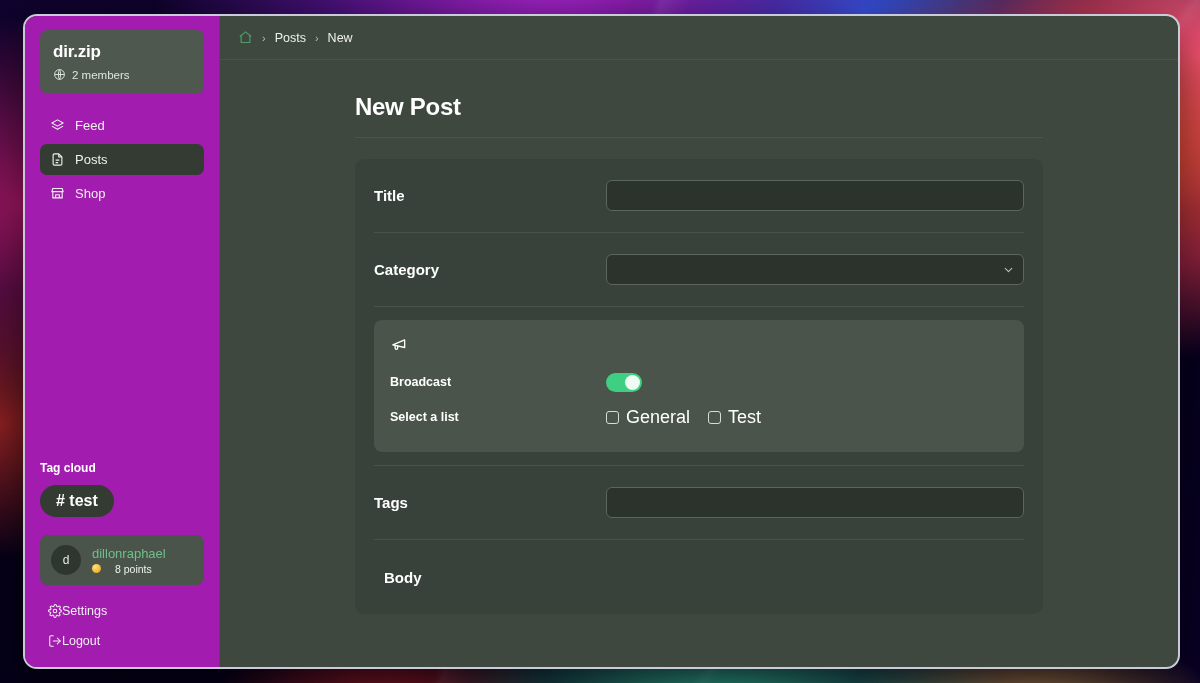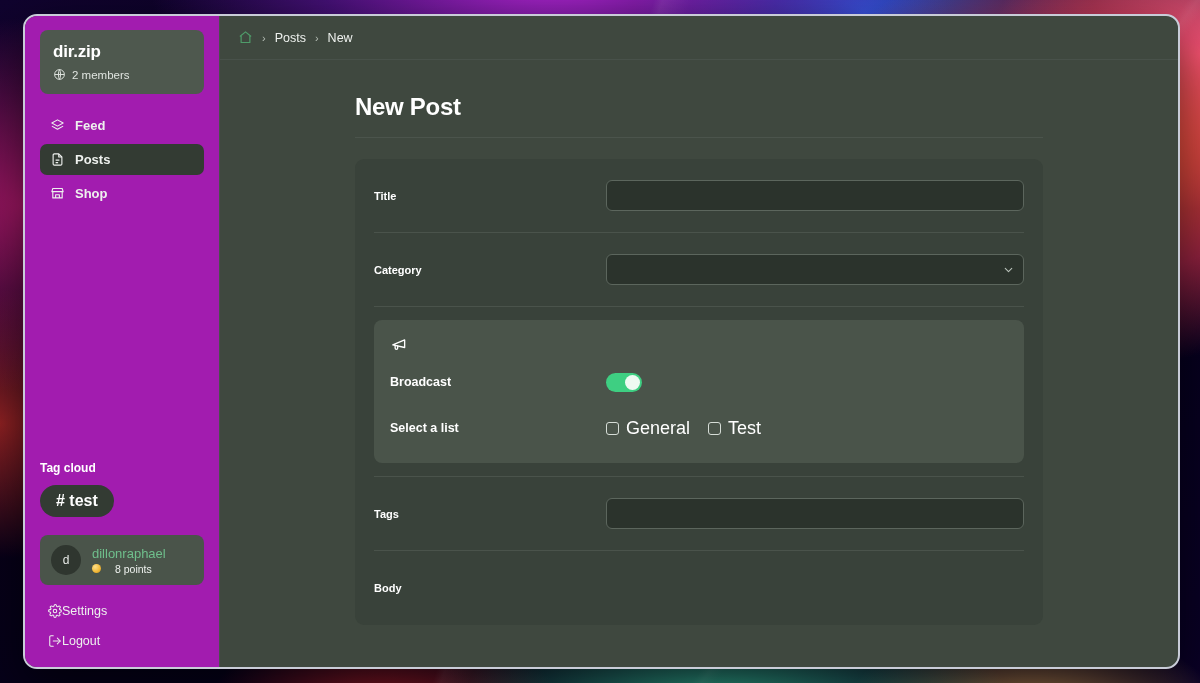--- a/index.html
+++ b/index.html
@@ -92,21 +92,20 @@
   .nav-list { display: flex; flex-direction: column; gap: 3px; }
   .nav-item {
     display: flex;
     align-items: center;
     gap: 10px;
     padding: 8px 10px;
     border-radius: 7px;
     color: #eef1ee;
     font-size: 13px;
     cursor: pointer;
-    font-weight: bold;
   }
   .nav-item.active { background: #333b33; }
 
   .sidebar-spacer { flex: 1 1 auto; min-height: 10px; }
 
   .tagcloud-title {
     color: #ffffff;
     font-size: 12px;
     font-weight: bold;
     margin-bottom: 10px;
@@ -207,25 +206,25 @@
     padding: 0 19px;
   }
 
   .form-row {
     display: flex;
     align-items: center;
     min-height: 74px;
     padding: 14px 0;
     border-bottom: 1px solid #4a534b;
   }
-  .form-row:last-child { border-bottom: none; }
+  .form-row:last-child { border-bottom: none; margin-left: 10px; }
   .form-label {
     flex: 0 0 232px;
     color: #ffffff;
-    font-size: 11px;
+    font-size: 15px;
     font-weight: bold;
   }
   .form-control { flex: 1 1 auto; }
 
   .text-input {
     width: 100%;
     height: 31px;
     background: #2b332c;
     border: 1px solid #5c665d;
     border-radius: 6px;
@@ -265,21 +264,21 @@
     background: #4a544a;
     border-radius: 8px;
     padding: 16px 16px 20px 16px;
   }
   .bc-icon { color: #ffffff; margin-bottom: 12px; display: block; }
   .bc-line {
     display: flex;
     align-items: center;
     min-height: 30px;
   }
-  .bc-line + .bc-line { margin-top: 16px; }
+  .bc-line + .bc-line { margin-top: 5px; }
   .bc-label {
     flex: 0 0 216px;
     color: #ffffff;
     font-size: 12.5px;
     font-weight: bold;
   }
   .bc-control { flex: 1 1 auto; display: flex; align-items: center; gap: 18px; }
 
   .toggle {
     width: 36px; height: 19px;

